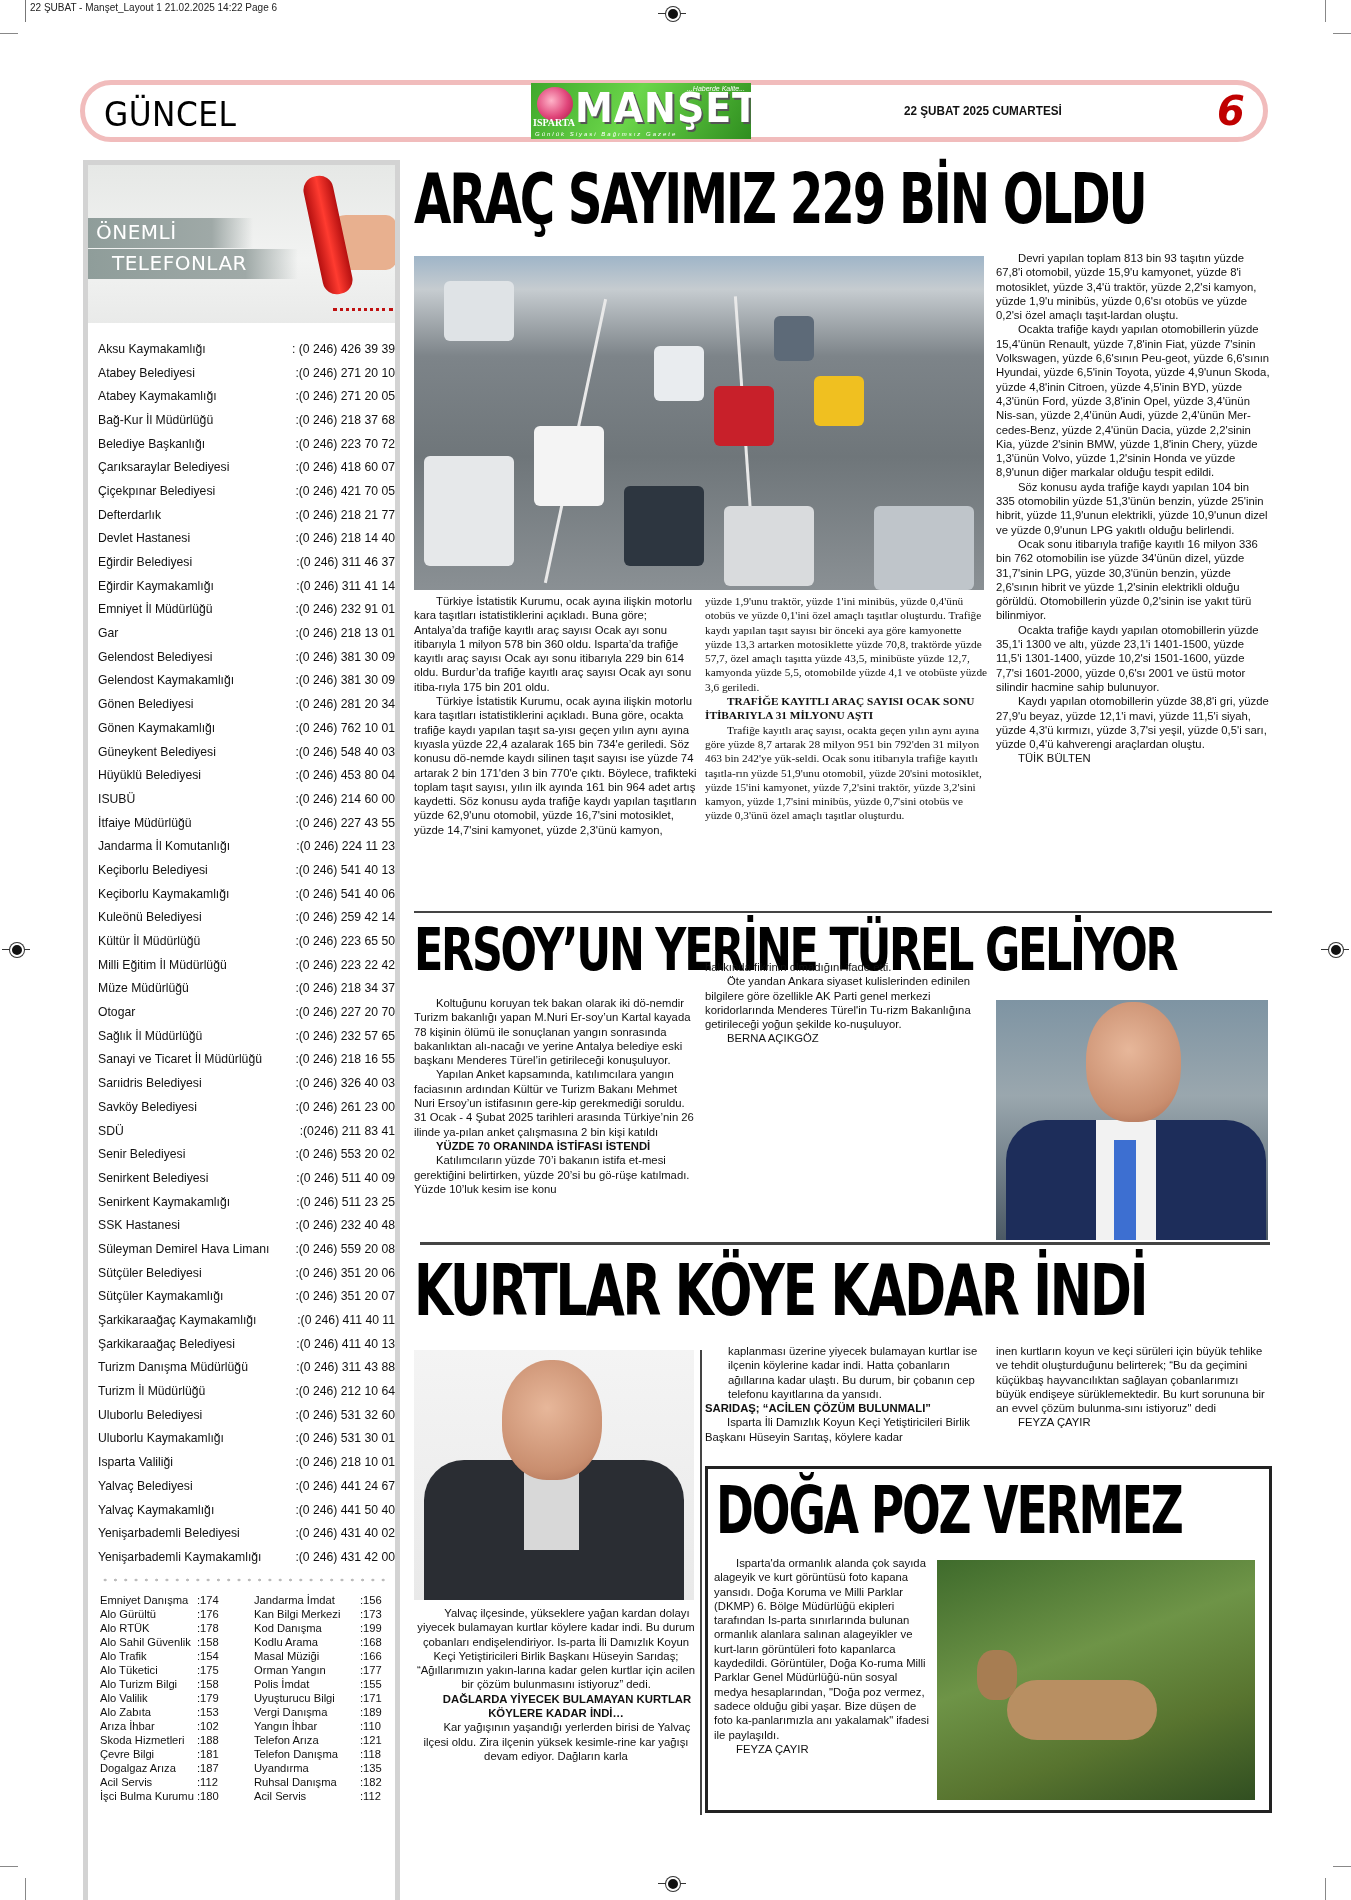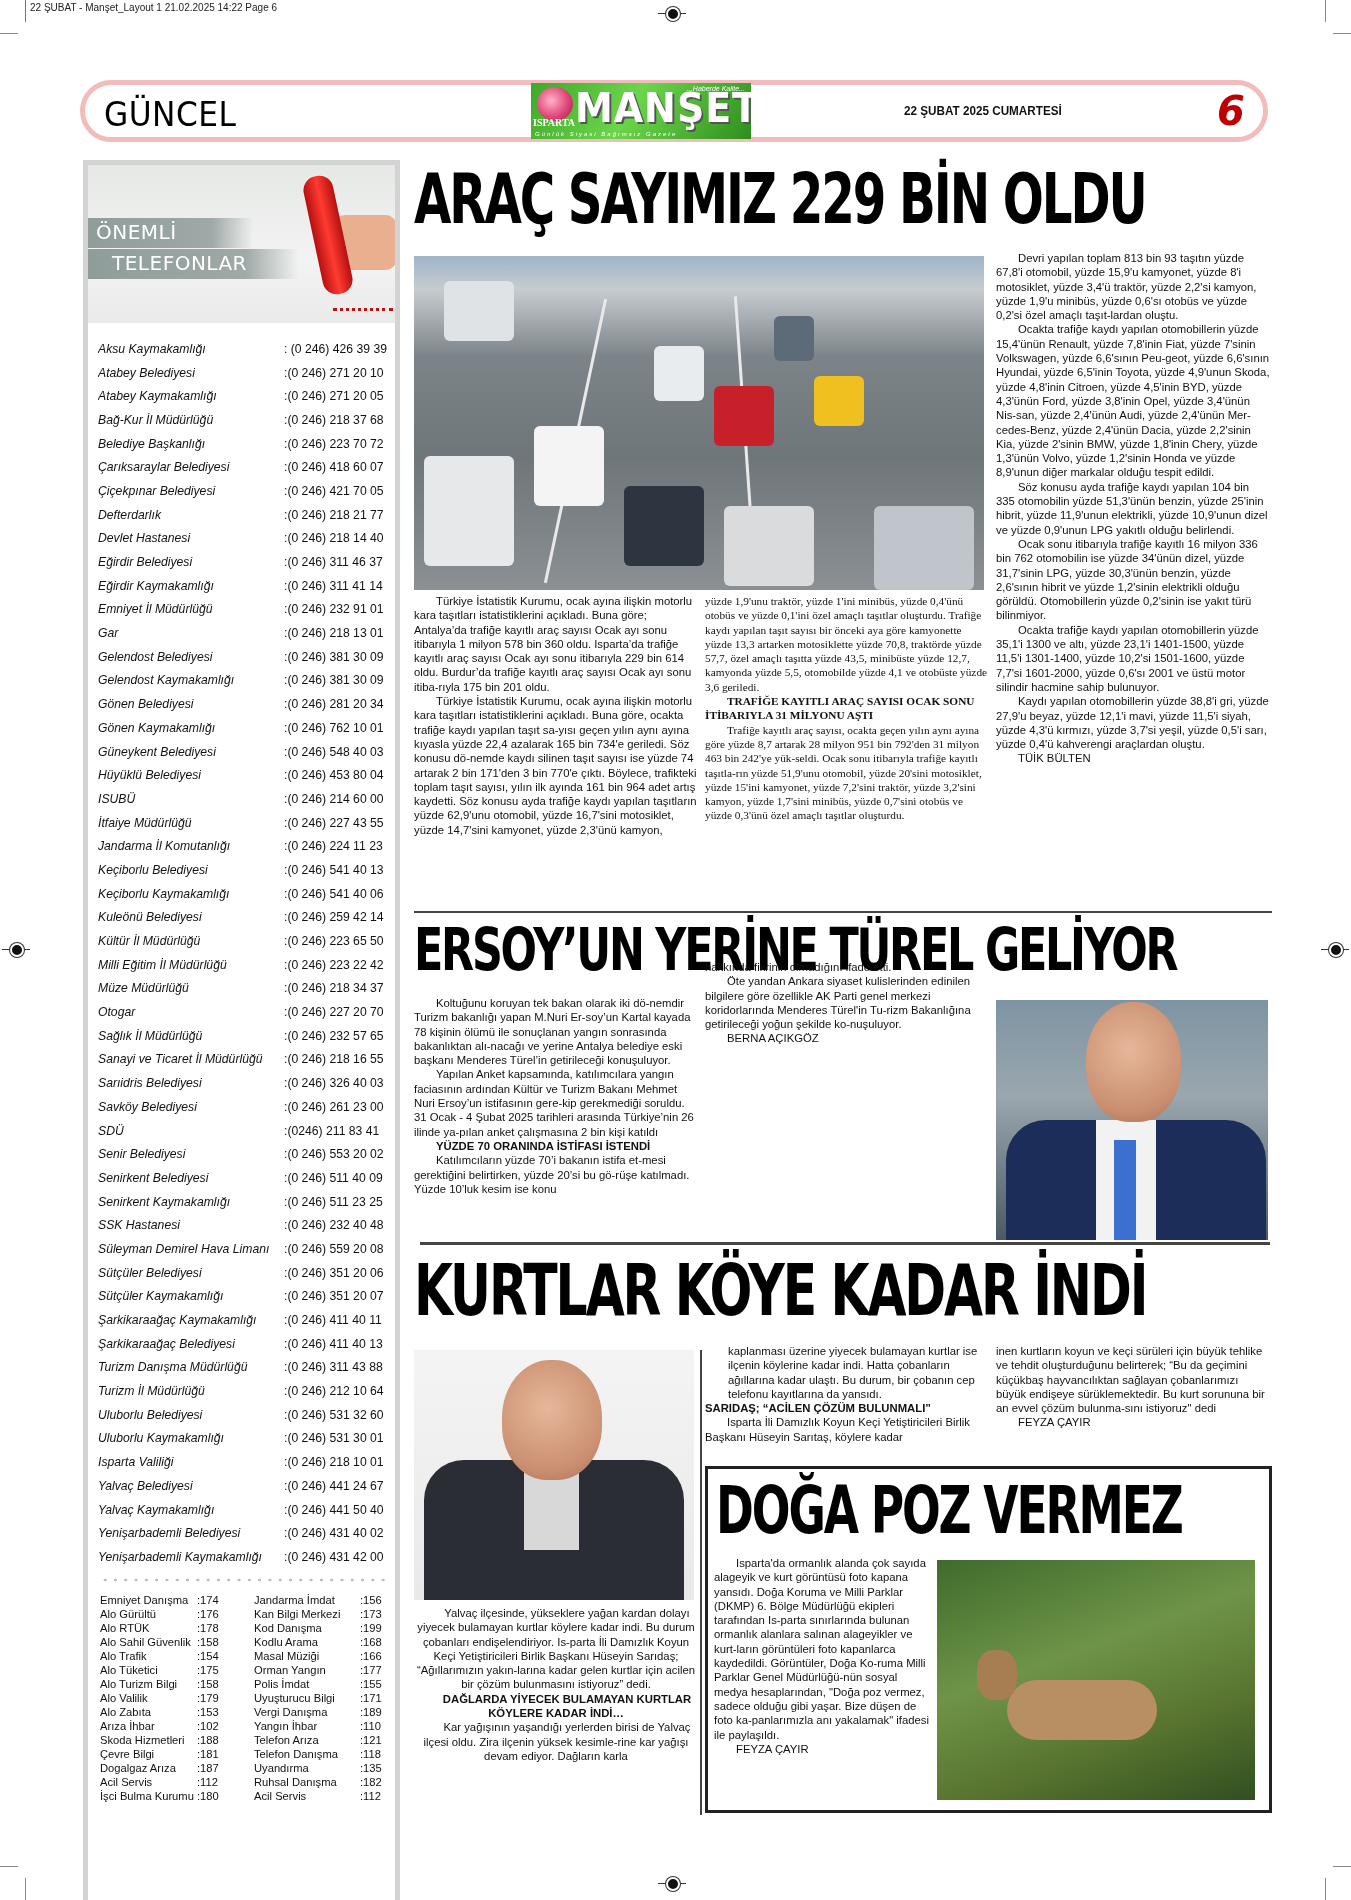--- a/index.html
+++ b/index.html
@@ -29,22 +29,22 @@
   .sidebar { position: absolute; left: 83px; top: 160px; width: 317px; height: 1804px; border: 5px solid #d3d3d3; background: #fff; }
   .phone-banner { position: absolute; left: 0; top: 0; width: 307px; height: 158px; background: linear-gradient(180deg, #e6e8e6 0%, #f2f3f2 60%, #e9eae9 100%); overflow: hidden; }
   .brush { position: absolute; height: 30px; background: linear-gradient(90deg, #8f9d9a 0%, #9fa9a7 75%, rgba(160,170,168,0) 100%); }
   .brush-text { position: absolute; font-size: 20px; color: #ffffff; font-family: "DejaVu Sans", sans-serif; letter-spacing: 0.5px; }
   .handset { position: absolute; left: 225px; top: 10px; width: 30px; height: 120px; border-radius: 14px; background: linear-gradient(90deg, #b51010, #ff3b30, #b51010); transform: rotate(-12deg); }
   .hand { position: absolute; left: 238px; top: 50px; width: 70px; height: 55px; border-radius: 20px 10px 10px 20px; background: #e8b08f; }
   .cord { position: absolute; left: 245px; top: 138px; width: 60px; height: 8px; border-bottom: 3px dotted #c01010; }
 
   .phone-list { position: absolute; left: 10px; top: 172px; width: 297px; }
   .phone-row { display: flex; height: 23.7px; align-items: center; font-size: 12.2px; color: #111; }
-  .phone-row .pname { width: 186px; white-space: nowrap; overflow: hidden; font-style: italic; }
-  .phone-row .pnum { flex: 1; white-space: nowrap; }
+  .phone-row .pname { width: 186px; white-space: nowrap; overflow: hidden; }
+  .phone-row .pnum { flex: 1; white-space: nowrap; text-align: right; }
   .dots { position: absolute; left: 12px; top: 1413px; width: 292px; height: 4px; background-image: radial-gradient(circle, #bbb 1.3px, transparent 1.6px); background-size: 10.3px 4px; }
   .short-list { position: absolute; top: 1428px; font-size: 11.2px; line-height: 14px; color: #111; }
   .short-row { display: flex; white-space: nowrap; }
   .short-row .sname { width: 97px; overflow: hidden; }
   .short-col2 .sname { width: 106px; }
 
   .headline { position: absolute; font-family: "DejaVu Sans", sans-serif; font-weight: bold; color: #000; white-space: nowrap; letter-spacing: -3px; transform-origin: left top; }
   .body-col { position: absolute; font-size: 11.3px; line-height: 14.3px; color: #111; text-align: left; }
   .body-col p { text-indent: 22px; }
   .body-col .sub { font-weight: bold; text-indent: 22px; }

